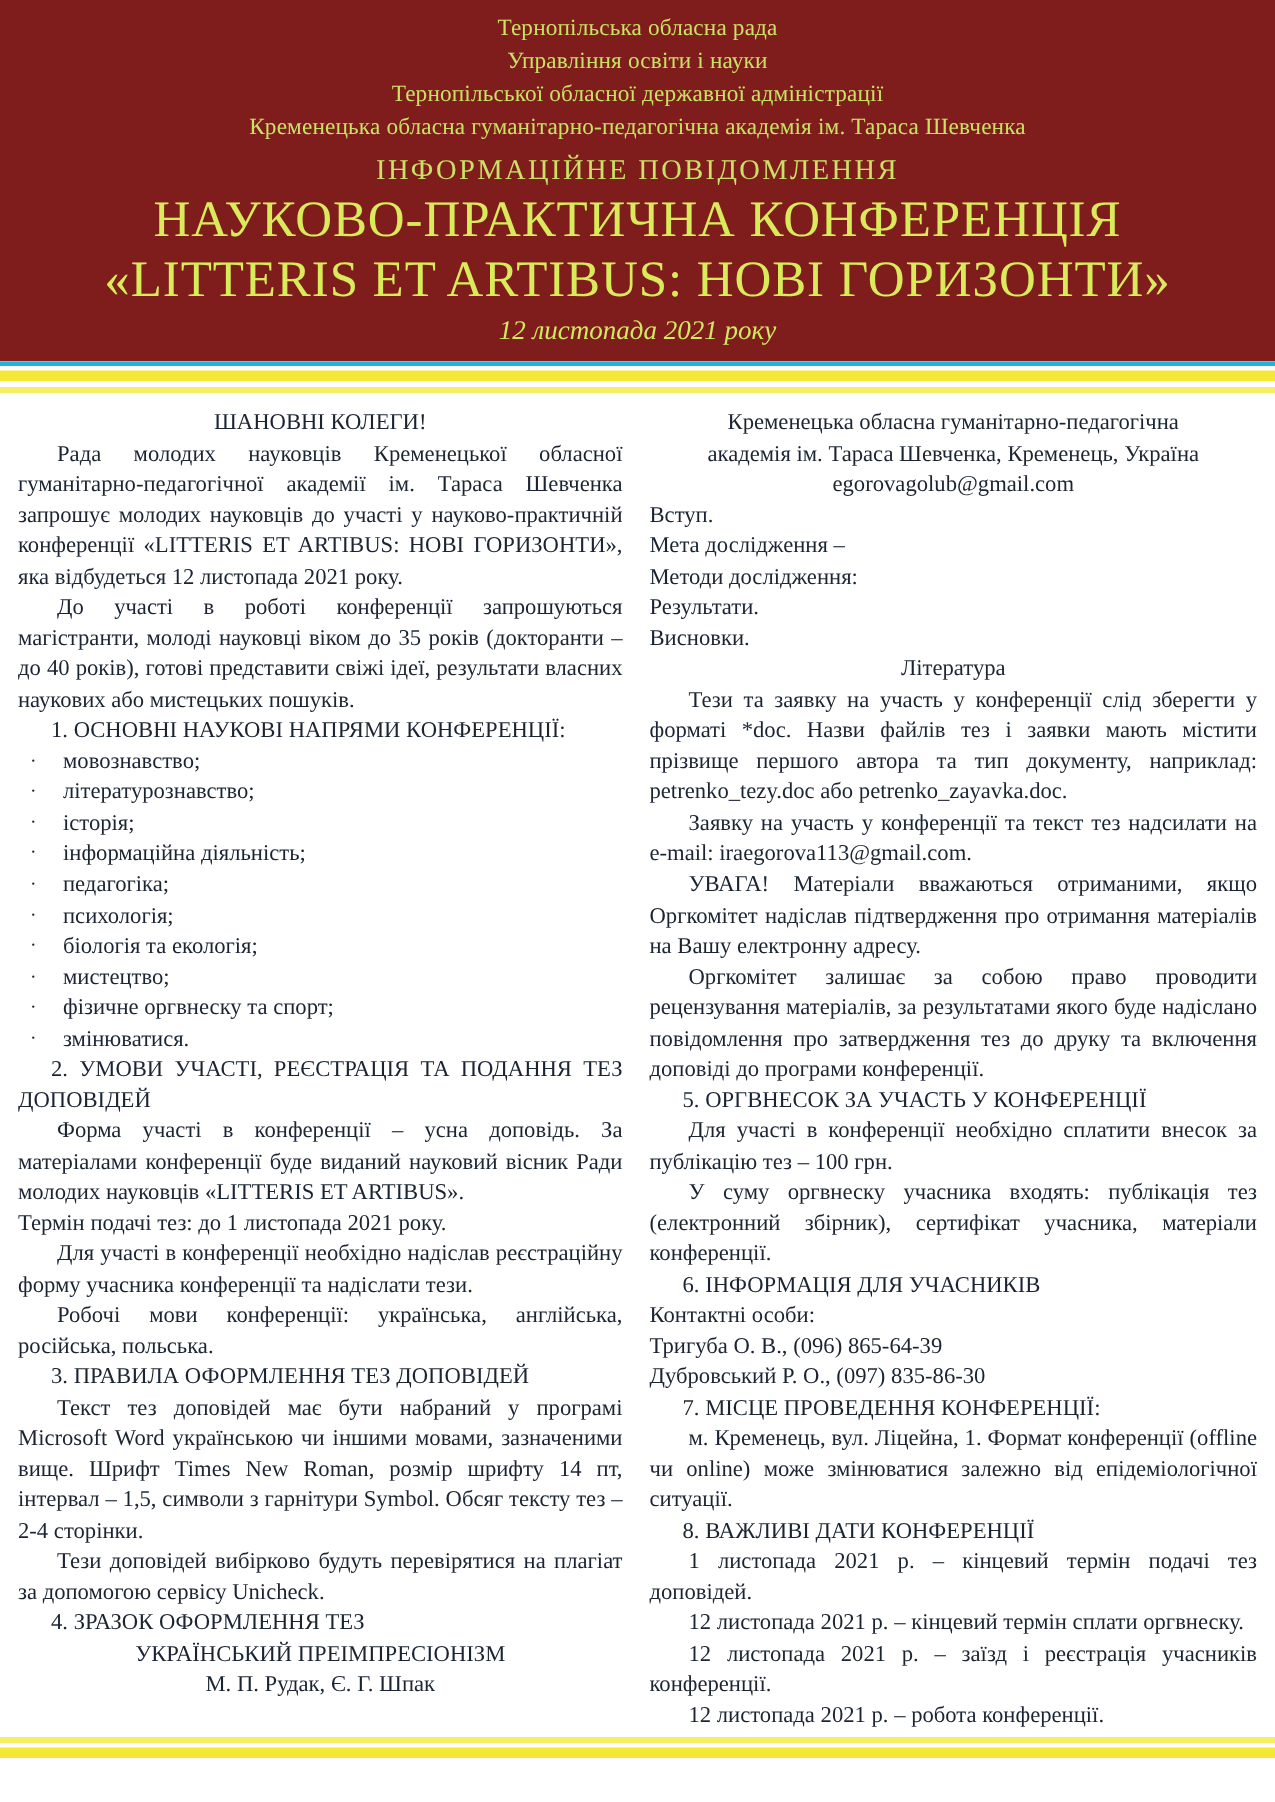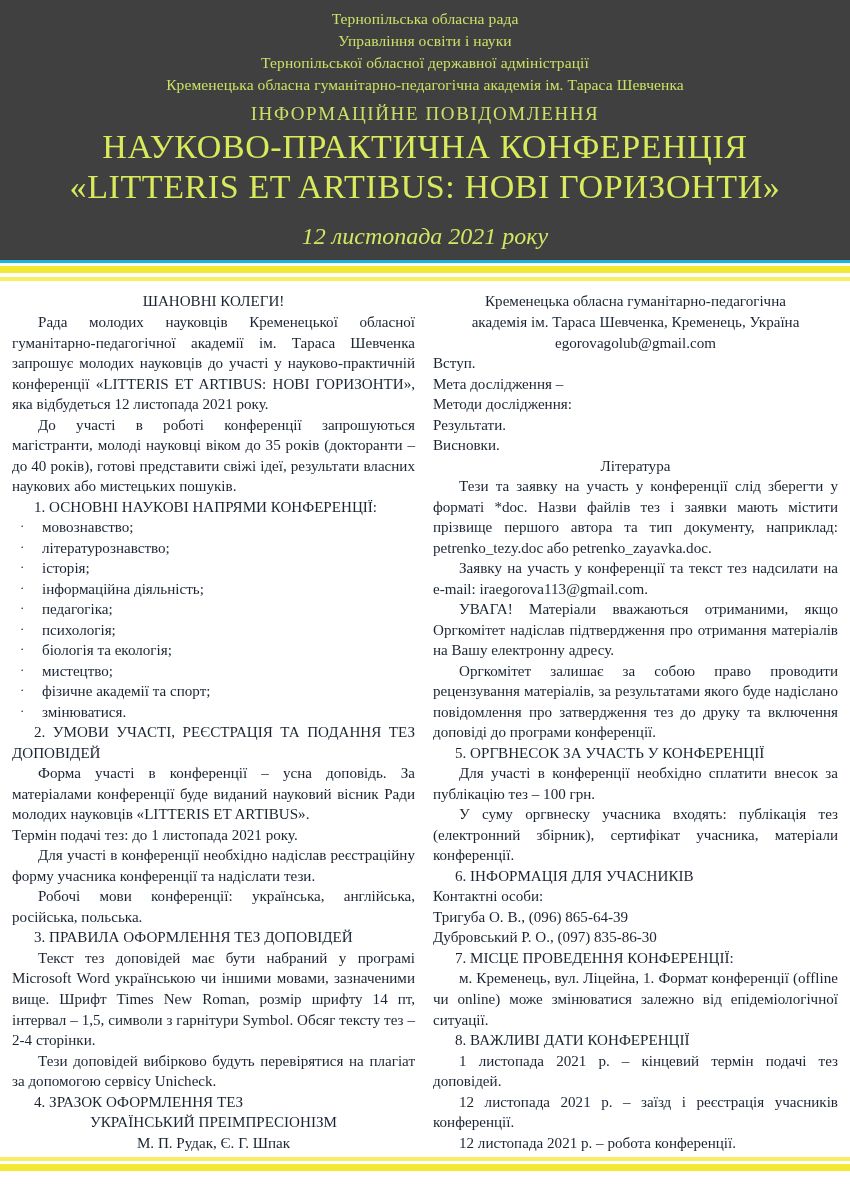--- a/index.html
+++ b/index.html
@@ -12,21 +12,21 @@
     width: 850px;
     height: 1201px;
     font-family: "Liberation Serif", "DejaVu Serif", serif;
     color: #1a2432;
     overflow: hidden;
     position: relative;
   }
 
   
   .banner {
-    background: #404040;
+    background: #7f1d1d;
     padding: 8px 0 10px 0;
     text-align: center;
   }
   .banner-org {
     color: #c9e265;
     font-size: 15.5px;
     line-height: 1.42;
     letter-spacing: 0.1px;
   }
   .banner-sub {
@@ -40,22 +40,22 @@
   .banner-title {
     color: #d9ea5a;
     font-size: 34px;
     letter-spacing: 0.6px;
     line-height: 1.16;
     margin-top: 1px;
   }
   .banner-date {
     color: #d0e862;
     font-style: italic;
-    font-size: 24px;
-    margin-top: 15px;
+    font-size: 18px;
+    margin-top: 3px;
     line-height: 1.2;
   }
 
   
   .stripe-wrap { background: #ffffff; }
   .s-cyan   { height: 3px;  background: #1eb4dd; }
   .s-white1 { height: 3px;  background: #ffffff; }
   .s-yellow-thick { height: 7px; background: #f5e834; }
   .s-white2 { height: 4px;  background: #ffffff; }
   .s-yellow-thin  { height: 4px; background: #f7ee63; }
@@ -172,21 +172,21 @@
       <li>
           <span class="bullet">·</span>
           <span class="txt">біологія та екологія;</span>
         </li>
       <li>
           <span class="bullet">·</span>
           <span class="txt">мистецтво;</span>
         </li>
       <li>
           <span class="bullet">·</span>
-          <span class="txt">фізичне академії та спорт;</span>
+          <span class="txt">фізичне оргвнеску та спорт;</span>
         </li>
       <li>
           <span class="bullet">·</span>
           <span class="txt">змінюватися.</span>
         </li>
     </ul>
 
     <p class="heading">2. УМОВИ УЧАСТІ, РЕЄСТРАЦІЯ ТА ПОДАННЯ ТЕЗ ДОПОВІДЕЙ</p>
     <p>Форма участі в конференції – усна доповідь. За матеріалами конференції буде виданий науковий вісник Ради молодих науковців «LITTERIS ET ARTIBUS».</p>
     <p class="flush bold">Термін подачі тез: до 1 листопада 2021 року.</p>
@@ -226,20 +226,21 @@
     <p class="heading">6. ІНФОРМАЦІЯ ДЛЯ УЧАСНИКІВ</p>
     <p class="flush">Контактні особи:</p>
     <p class="flush">Тригуба О. В., (096) 865-64-39</p>
     <p class="flush">Дубровський Р. О., (097) 835-86-30</p>
 
     <p class="heading">7. МІСЦЕ ПРОВЕДЕННЯ КОНФЕРЕНЦІЇ:</p>
     <p>м. Кременець, вул. Ліцейна, 1. Формат конференції (offline чи online) може змінюватися залежно від епідеміологічної ситуації.</p>
 
     <p class="heading">8. ВАЖЛИВІ ДАТИ КОНФЕРЕНЦІЇ</p>
     <p class="bold">1 листопада 2021 р. – кінцевий термін подачі тез доповідей.</p>
+    <p class="bold">12 листопада 2021 р. – кінцевий термін сплати оргвнеску.</p>
     <p class="bold">12 листопада 2021 р. – заїзд і реєстрація учасників конференції.</p>
     <p class="bold">12 листопада 2021 р. – робота конференції.</p>
   </div>
 </div>
 
 <div class="stripe-wrap">
   <div class="f-white0"></div>
   <div class="f-yellow-thin"></div>
   <div class="f-white1"></div>
   <div class="f-yellow-thick"></div>

